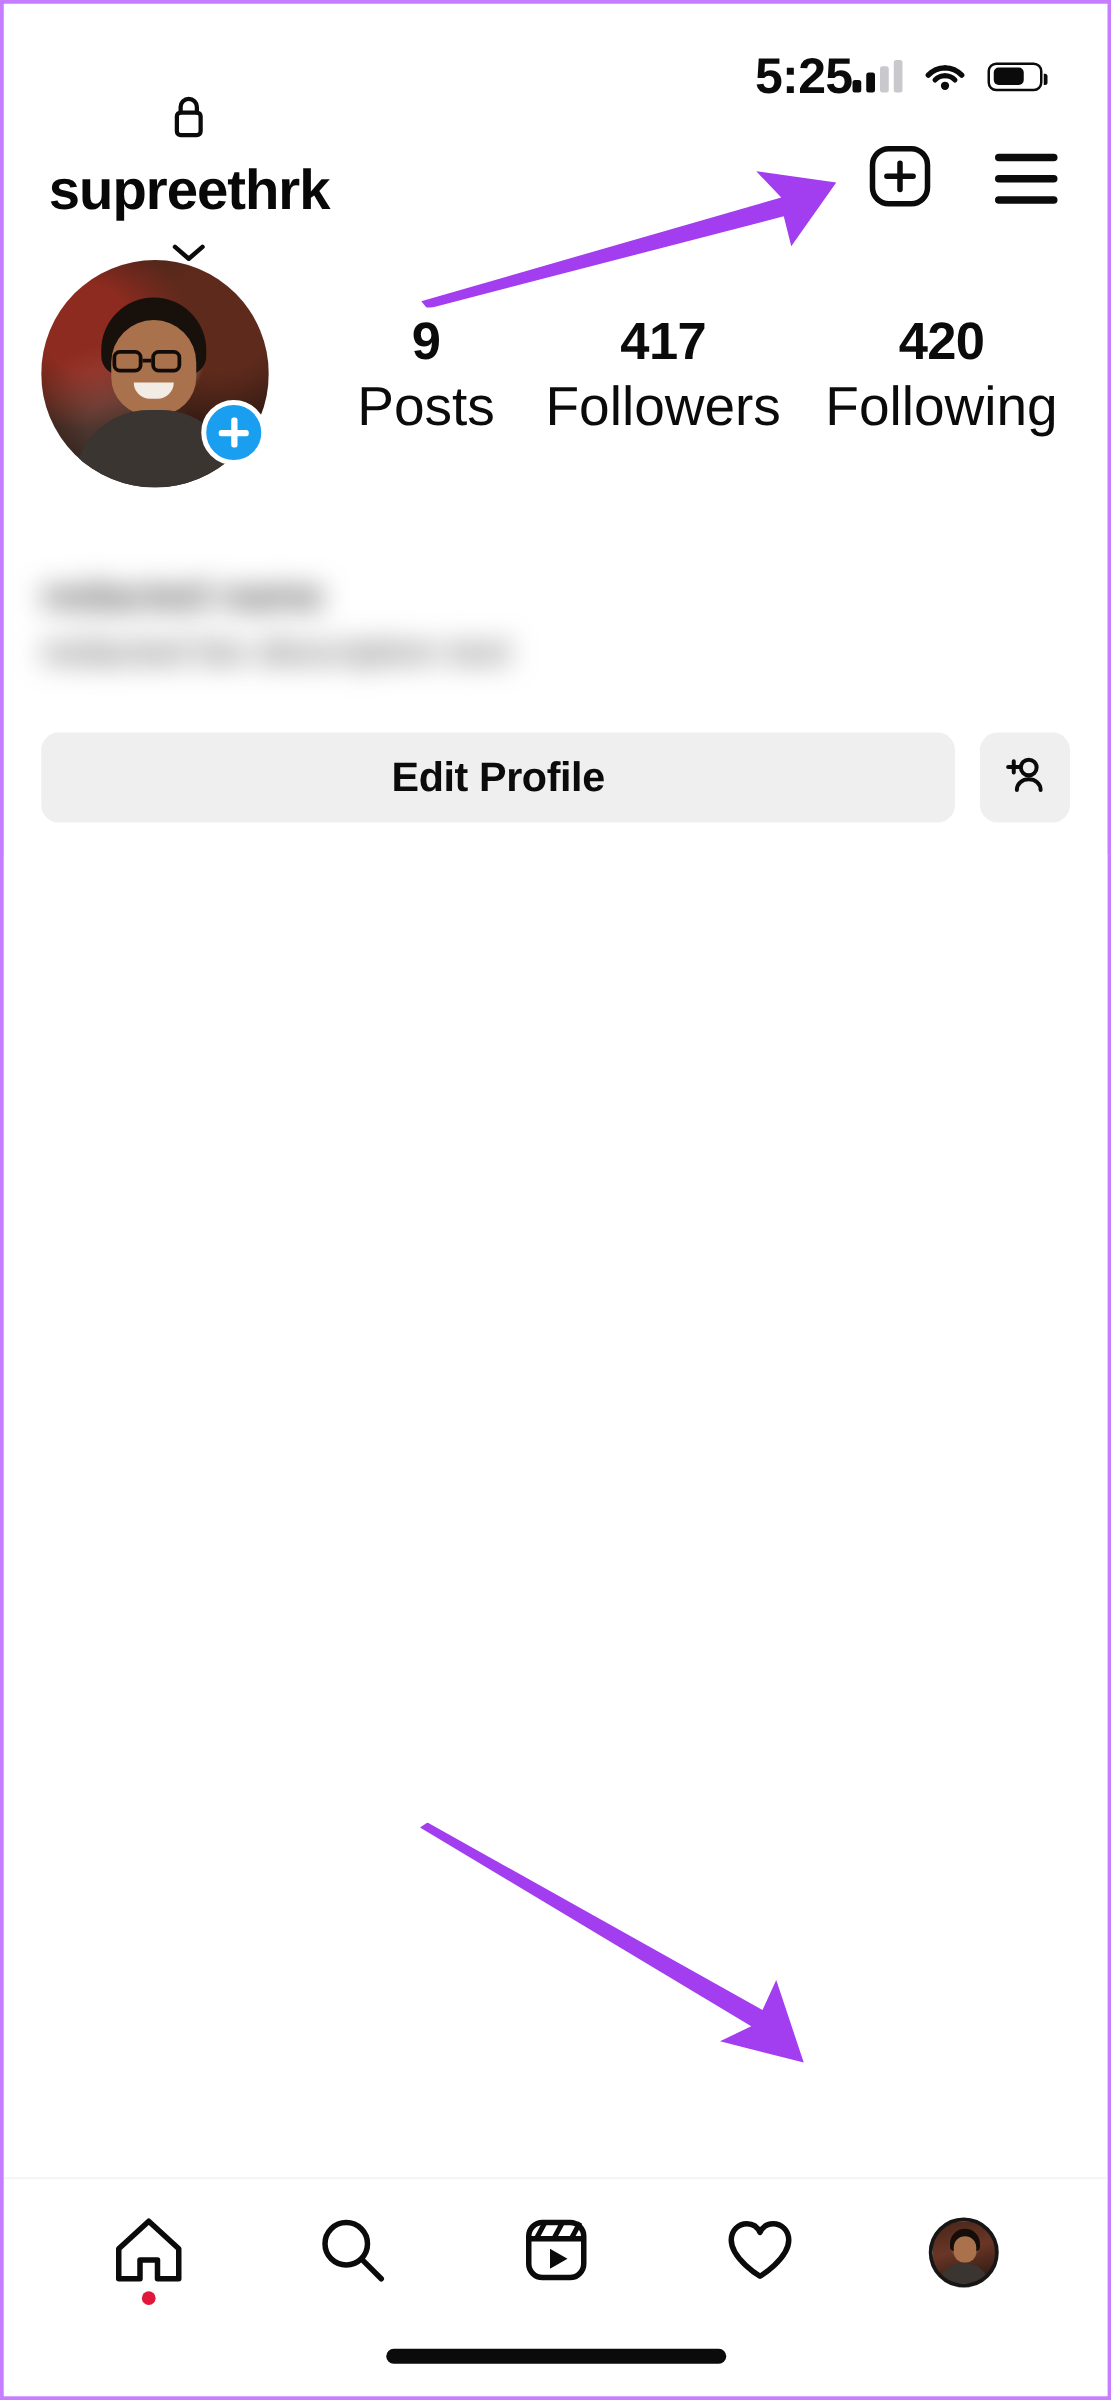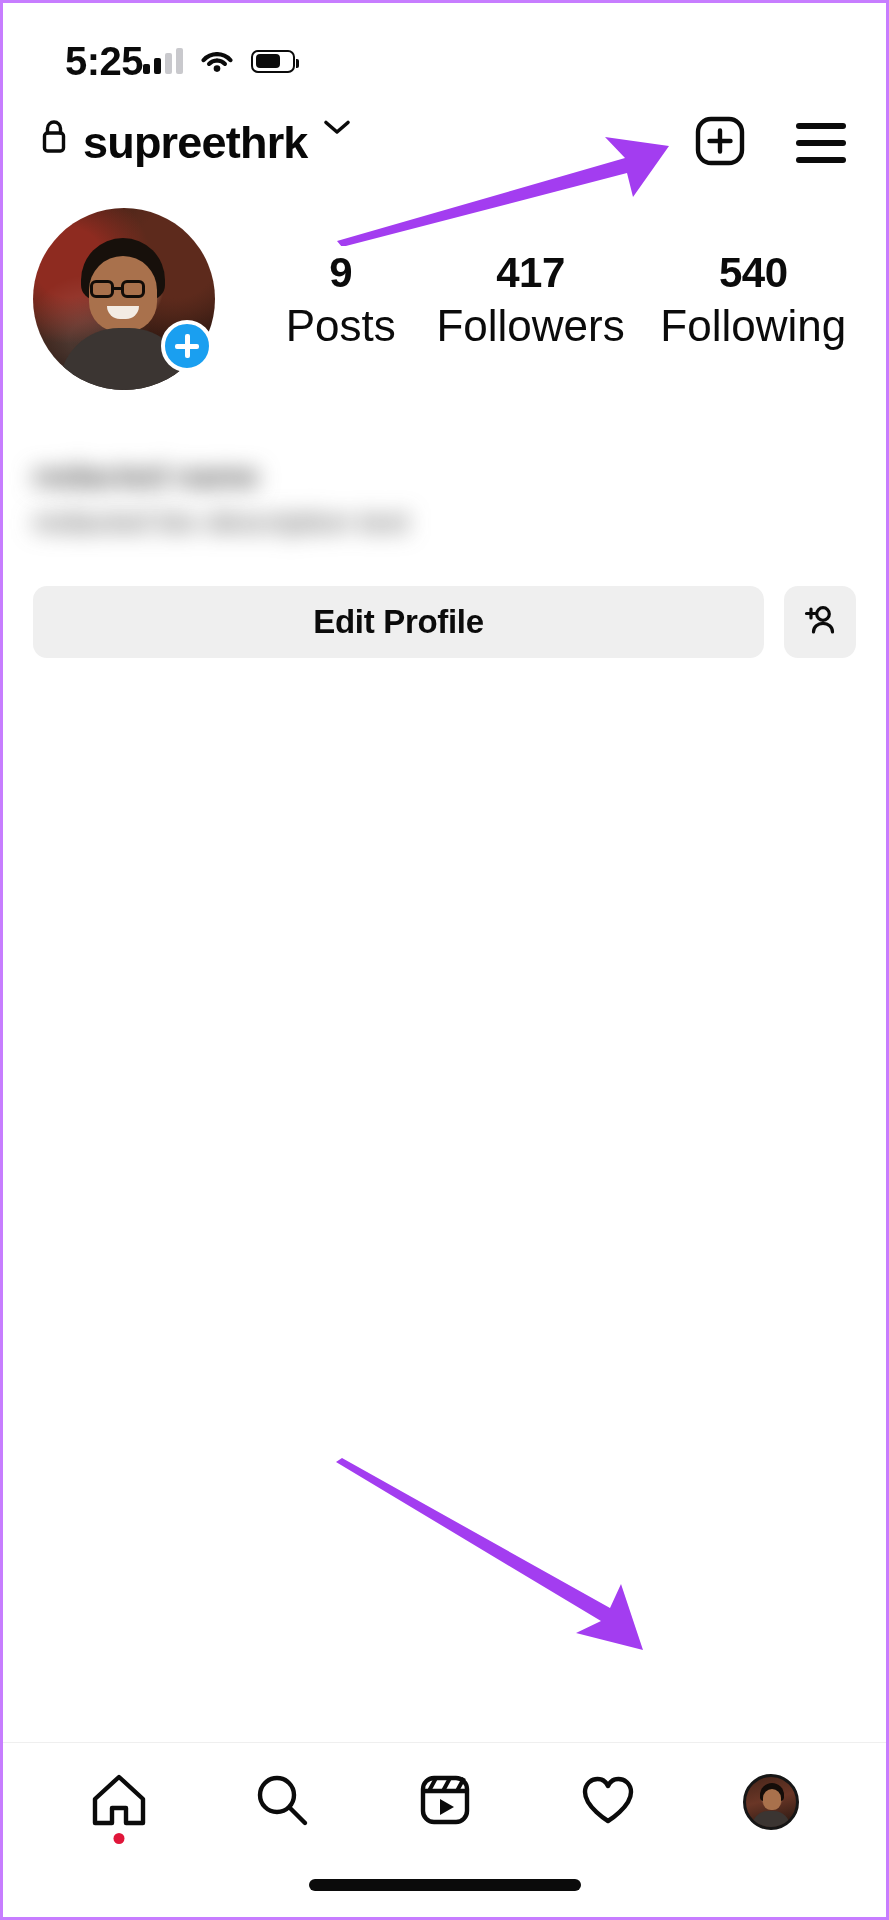--- a/index.html
+++ b/index.html
@@ -13,21 +13,21 @@
     position:relative;
     width:889px; height:1920px;
     background:#ffffff;
     border:3px solid #c77dff;
     overflow:hidden;
   }
 
   
   #status-bar {
     position:absolute; top:0; left:0; right:0; height:100px;
-    display:flex; align-items:center; justify-content:flex-start;
+    display:flex; align-items:center; justify-content:flex-end;
     padding:16px 52px 0 62px;
   }
   #clock { font-size:40px; font-weight:700; color:#0b0b0b; letter-spacing:-0.5px; }
   #status-icons { display:flex; align-items:center; gap:18px; }
   .bars { display:flex; align-items:flex-end; gap:4px; height:26px; }
   .bars i { display:block; width:7px; border-radius:2px; background:#0b0b0b; }
   .bars i.b1 { height:10px; }
   .bars i.b2 { height:16px; }
   .bars i.b3 { height:21px; background:#c9c9cd; }
   .bars i.b4 { height:26px; background:#c9c9cd; }
@@ -45,21 +45,21 @@
     content:""; position:absolute; right:-6px; top:7px;
     width:3.5px; height:9px; background:#0b0b0b; border-radius:0 2px 2px 0;
   }
 
   
   #profile-header {
     position:absolute; top:100px; left:0; right:0; height:80px;
     display:flex; align-items:center; justify-content:space-between;
     padding:0 40px 0 36px;
   }
-  #username-group { display:flex; align-items:flex-start; gap:14px; }
+  #username-group { display:flex; align-items:center; gap:14px;flex-direction:column; }
   #lock-icon svg { display:block; }
   #username { font-size:45px; font-weight:700; color:#080808; letter-spacing:-0.8px; }
   #chevron-down-icon svg { display:block; }
   #header-actions { display:flex; align-items:center; gap:48px; }
   #hamburger { display:flex; flex-direction:column; gap:11px; }
   #hamburger span { display:block; width:50px; height:6px; background:#0b0b0b; border-radius:3px; }
 
   
   #profile-row {
     position:absolute; top:205px; left:0; right:0; height:180px;
@@ -270,21 +270,21 @@
     <div id="stats">
       <div class="stat">
         <span class="stat-value">9</span>
         <span class="stat-label">Posts</span>
       </div>
       <div class="stat">
         <span class="stat-value">417</span>
         <span class="stat-label">Followers</span>
       </div>
       <div class="stat">
-        <span class="stat-value">540</span>
+        <span class="stat-value">420</span>
         <span class="stat-label">Following</span>
       </div>
     </div>
   </div>
 
   <div id="bio">
     <div class="bio-line l1">redacted name</div>
     <div class="bio-line l2">redacted bio description text</div>
   </div>
 

